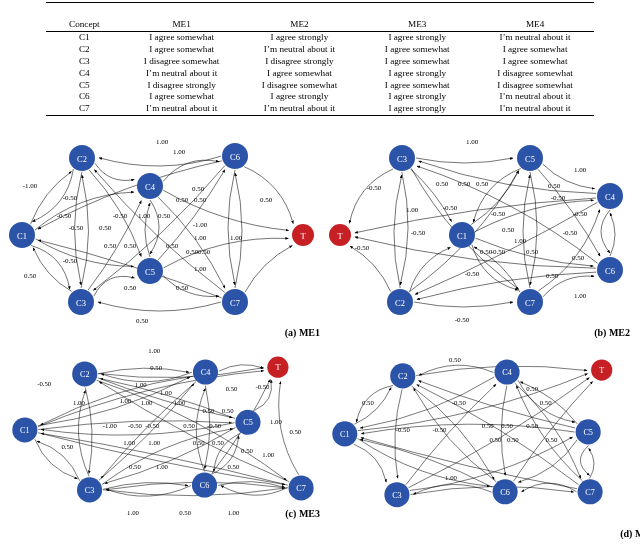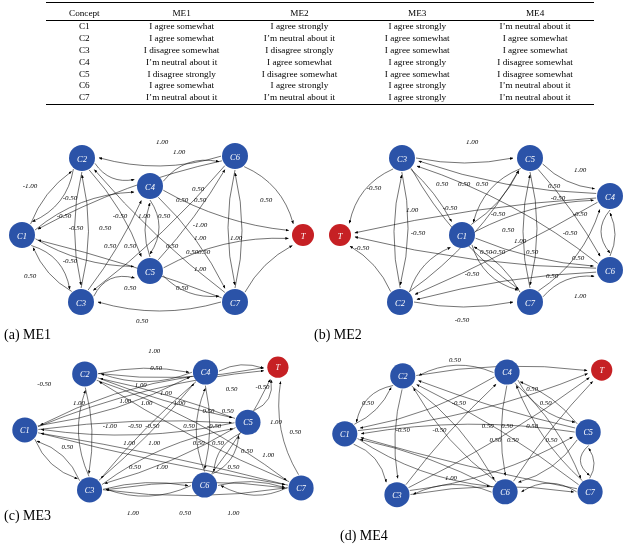--- a/index.html
+++ b/index.html
@@ -26,36 +26,37 @@
   table.concept-table td{
     text-align:center;
     padding:1.1px 2px;
     border:none;
     font-weight:normal;
     white-space:nowrap;
   }
   table.concept-table thead th{
     border-top:0.8px solid #000;
     border-bottom:0.8px solid #000;
-    padding-top:6px;padding-bottom:1.5px;
+    padding-top:17px;padding-bottom:1.5px;
   }
   table.concept-table tbody tr:last-child td{
     border-bottom:0.8px solid #000;
   }
   table.concept-table col.c-concept{width:14%;}
   table.concept-table col.c-me{width:21.5%;}
 
   
-  .panel{position:absolute;font-style:italic;}
+  .panel{position:absolute;}
   .panel svg{display:block;}
   .caption{
     position:absolute;
     width:100%;
-    text-align:left;
-    font-size:14px;
+    text-align:right;
+    font-size:10px;
+    font-weight:bold;
   }
   #panel-a{left:4px;  top:130px; width:316px; height:205px;}
   #panel-b{left:322px;top:130px; width:316px; height:205px;}
   #panel-c{left:4px;  top:345px; width:316px; height:198px;}
   #panel-d{left:322px;top:345px; width:316px; height:198px;}
   #cap-a{left:4px;  top:327px; width:316px;}
   #cap-b{left:314px;top:327px; width:316px;}
   #cap-c{left:4px;  top:508px; width:316px;}
   #cap-d{left:340px;top:528px; width:316px;}
 

